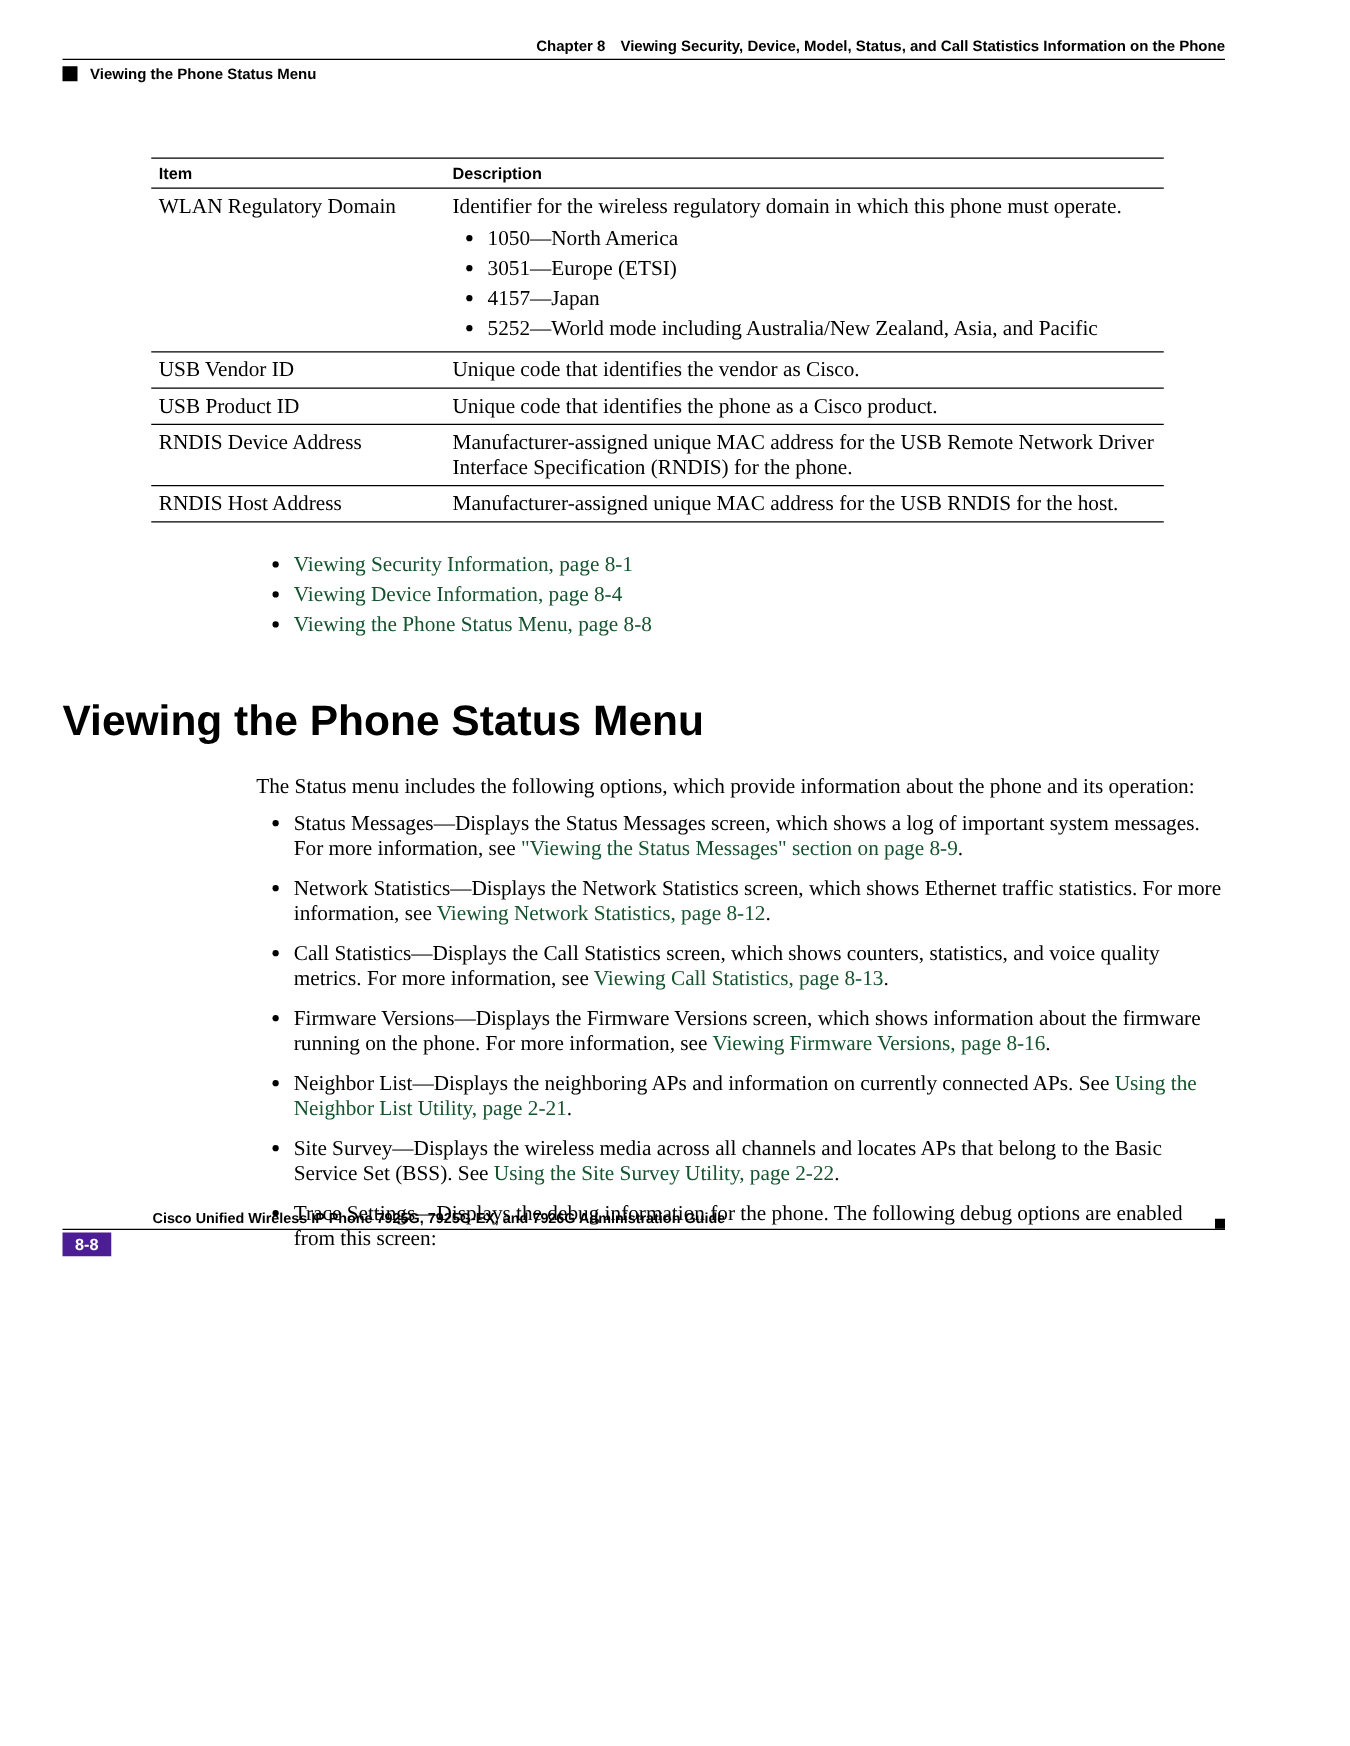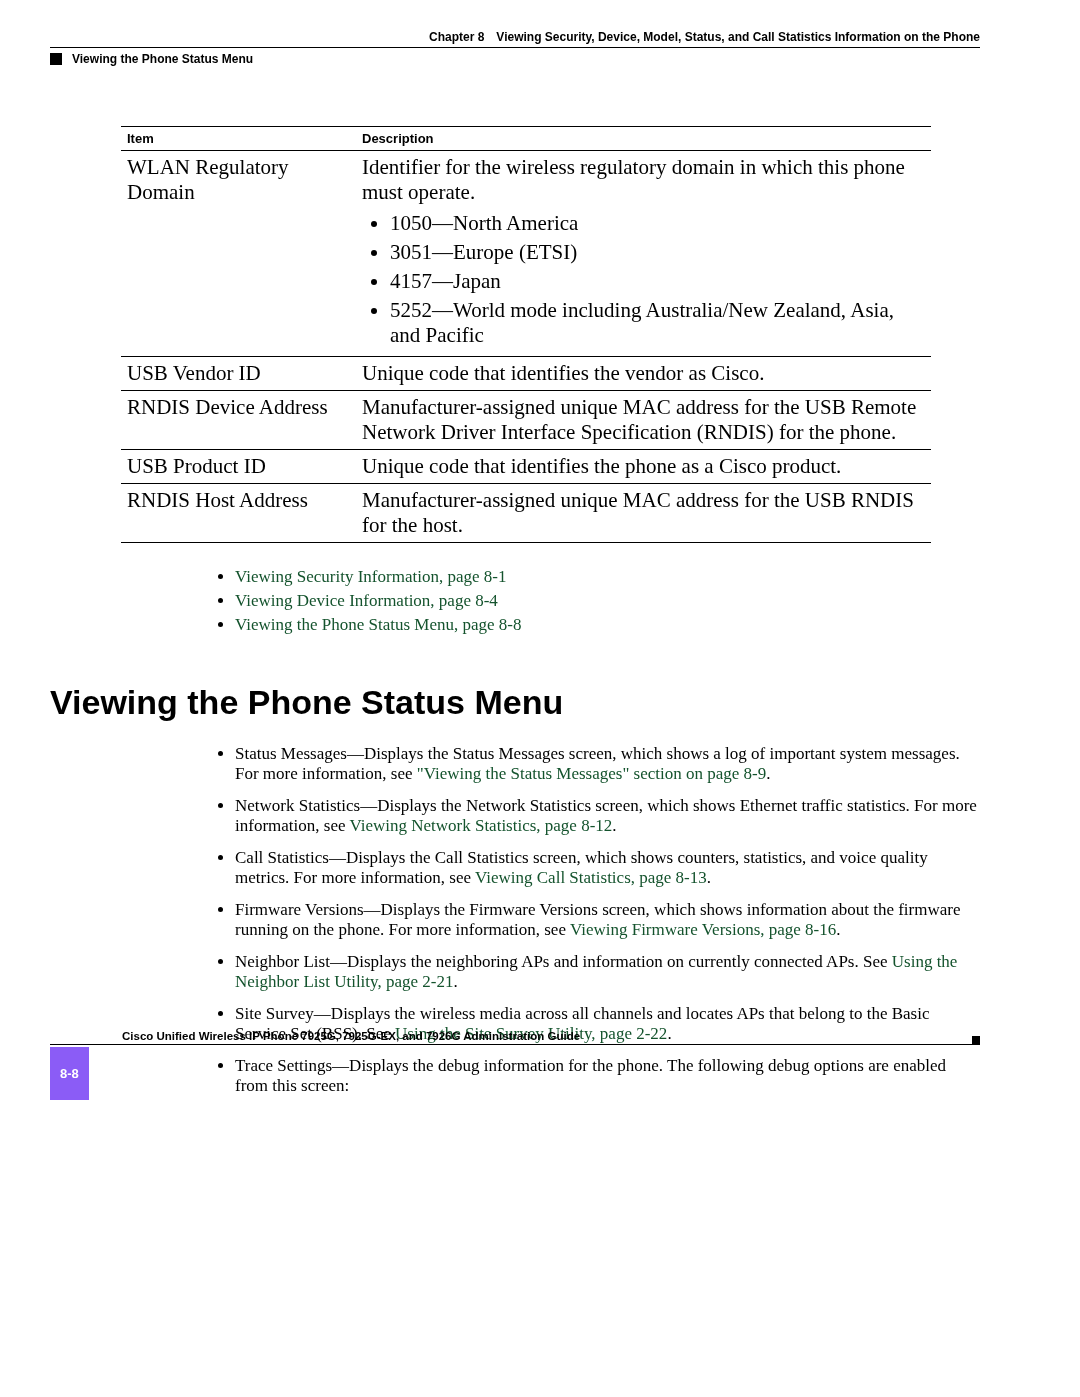--- a/index.html
+++ b/index.html
@@ -67,21 +67,21 @@
     text-align: left;
     border-top: 1.5px solid #000;
     border-bottom: 1px solid #000;
     padding: 4px 6px;
     vertical-align: top;
   }
   table.model-table td {
     padding: 4px 6px;
     vertical-align: top;
     border-bottom: 1px solid #000;
-    font-size: 21px;
+    font-size: 17px;
   }
   table.model-table td.col-item { width: 235px; }
   .desc ul { margin: 4px 0 2px 0; padding-left: 28px; }
   .desc ul li { margin-bottom: 4px; }
   .desc p { margin: 0 0 6px 0; }
   .related-heading {
     font-family: Arial, Helvetica, sans-serif;
     font-size: 13px;
     font-weight: bold;
     margin-left: 155px;
@@ -118,23 +118,23 @@
   }
   .footer-rule { border-top: 1px solid #000; margin-bottom: 2px; }
   .footer-line {
     display: flex;
     align-items: center;
     font-family: Arial, Helvetica, sans-serif;
     font-size: 11.5px;
     font-weight: bold;
   }
   .page-badge {
-    background: #8b5cf6;
+    background: #4c1d95;
     color: #fff;
-    padding: 19px 10px;
+    padding: 2px 10px;
     margin-right: 14px;
     font-size: 13px;
   }
   .footer-end-box {
     position: absolute;
     right: 0;
     top: 6px;
     width: 8px;
     height: 8px;
     background: #000;
@@ -176,43 +176,44 @@
             <li>4157—Japan</li>
             <li>5252—World mode including Australia/New Zealand, Asia, and Pacific</li>
           </ul>
         </td>
       </tr>
       <tr>
         <td class="col-item">USB Vendor ID</td>
         <td>Unique code that identifies the vendor as Cisco.</td>
       </tr>
       <tr>
+        <td class="col-item">USB Product ID</td>
+        <td>Unique code that identifies the phone as a Cisco product.</td>
+      </tr>
+      <tr>
         <td class="col-item">RNDIS Device Address</td>
         <td>Manufacturer-assigned unique MAC address for the USB Remote Network Driver Interface Specification (RNDIS) for the phone.</td>
-      </tr>
-      <tr>
-        <td class="col-item">USB Product ID</td>
-        <td>Unique code that identifies the phone as a Cisco product.</td>
       </tr>
       <tr>
         <td class="col-item">RNDIS Host Address</td>
         <td>Manufacturer-assigned unique MAC address for the USB RNDIS for the host.</td>
       </tr>
     </tbody>
   </table>
 
   <ul class="link-list">
     <li><span class="link">Viewing Security Information, page 8-1</span></li>
     <li><span class="link">Viewing Device Information, page 8-4</span></li>
     <li><span class="link">Viewing the Phone Status Menu, page 8-8</span></li>
   </ul>
 
   <h1 class="big">Viewing the Phone Status Menu</h1>
 
   <div class="body-text">
+    <p>The Status menu includes the following options, which provide information about the phone and its operation:</p>
     <ul>
       <li>
         <span>Status Messages—Displays the Status Messages screen, which shows a log of important system messages. For more information, see </span><span class="link">"Viewing the Status Messages" section on page 8-9</span><span>.</span>
       </li>
       <li>
         <span>Network Statistics—Displays the Network Statistics screen, which shows Ethernet traffic statistics. For more information, see </span><span class="link">Viewing Network Statistics, page 8-12</span><span>.</span>
       </li>
       <li>
         <span>Call Statistics—Displays the Call Statistics screen, which shows counters, statistics, and voice quality metrics. For more information, see </span><span class="link">Viewing Call Statistics, page 8-13</span><span>.</span>
       </li>

